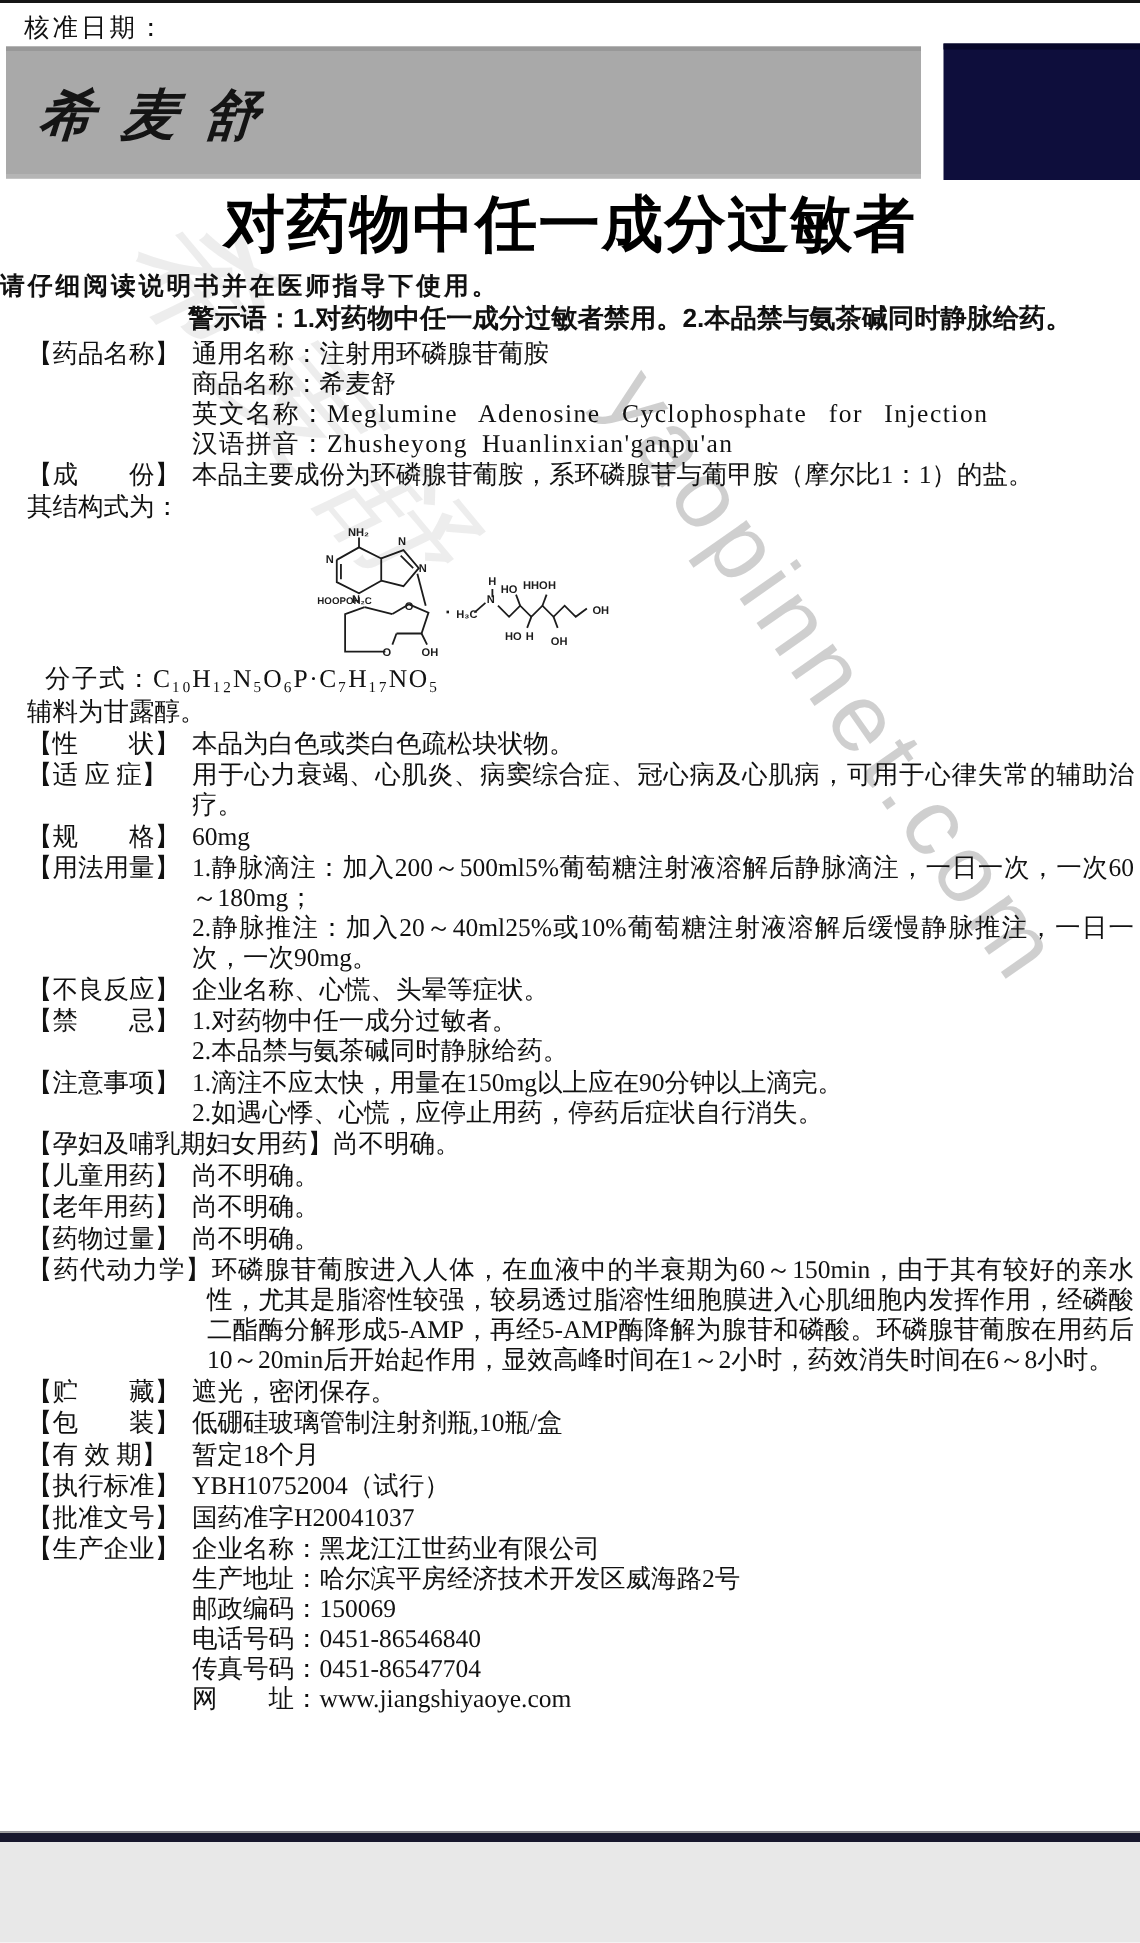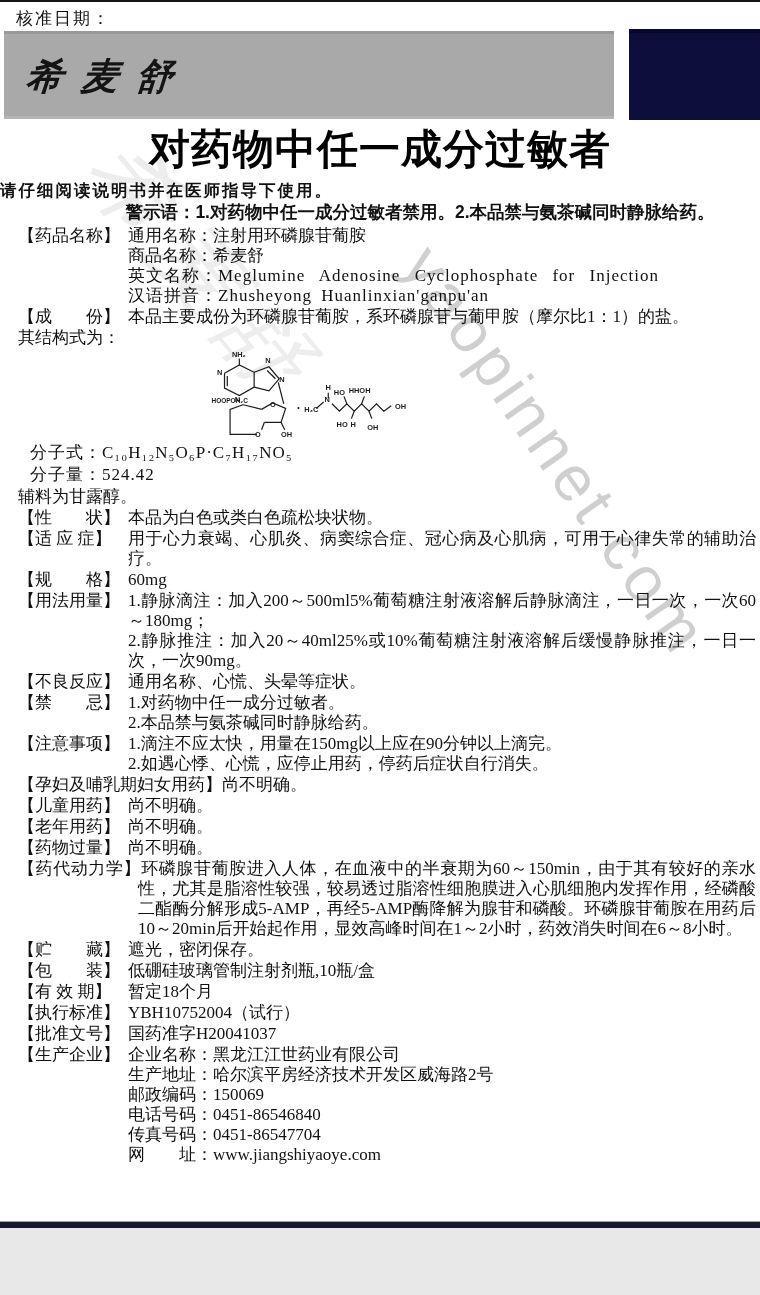--- a/index.html
+++ b/index.html
@@ -134,23 +134,20 @@
         <text x="135" y="82" font-size="8">HO</text>
         <text x="150" y="82" font-size="8">H</text>
         <text x="168" y="85" font-size="8">OH</text>
         <text x="198" y="63" font-size="8">OH</text>
       </svg>
     </div>
 
     <div class="chemline">
       <span>分子式：</span><span>C₁₀H₁₂N₅O₆P·C₇H₁₇NO₅</span>
     </div>
-    <div class="chemline">
-      <span>分子量：</span><span>524.42</span>
-    </div>
     <div class="indent1">辅料为甘露醇。</div>
 
     <div class="row">
       <span class="lbl">【性　　状】</span>
       <div class="cnt">本品为白色或类白色疏松块状物。</div>
     </div>
 
     <div class="row">
       <span class="lbl">【适 应 症】</span>
       <div class="cnt">用于心力衰竭、心肌炎、病窦综合症、冠心病及心肌病，可用于心律失常的辅助治疗。</div>
@@ -164,21 +161,21 @@
     <div class="row">
       <span class="lbl">【用法用量】</span>
       <div class="cnt">
         <div>1.静脉滴注：加入200～500ml5%葡萄糖注射液溶解后静脉滴注，一日一次，一次60～180mg；</div>
         <div>2.静脉推注：加入20～40ml25%或10%葡萄糖注射液溶解后缓慢静脉推注，一日一次，一次90mg。</div>
       </div>
     </div>
 
     <div class="row">
       <span class="lbl">【不良反应】</span>
-      <div class="cnt">通用名称、心慌、头晕等症状。</div>
+      <div class="cnt">企业名称、心慌、头晕等症状。</div>
     </div>
 
     <div class="row">
       <span class="lbl">【禁　　忌】</span>
       <div class="cnt">
         <div>1.对药物中任一成分过敏者。</div>
         <div>2.本品禁与氨茶碱同时静脉给药。</div>
       </div>
     </div>
 

